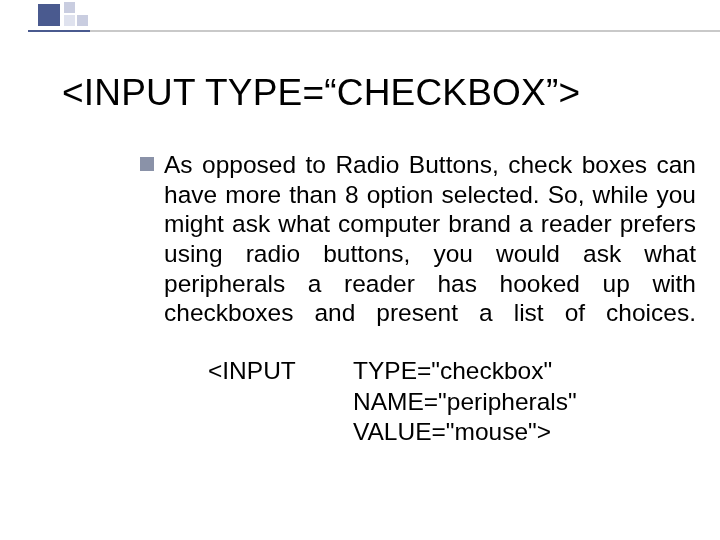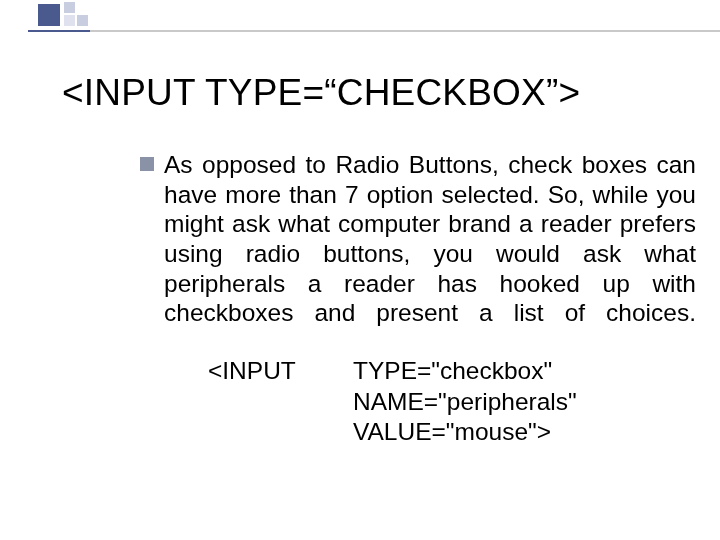--- a/index.html
+++ b/index.html
@@ -132,21 +132,21 @@
     <div class="small1"></div>
     <div class="small2"></div>
     <div class="small3"></div>
     <div class="bar"></div>
   </div>
 
   <div class="title">&lt;INPUT TYPE=“CHECKBOX”&gt;</div>
 
   <div class="body">
     <div class="bullet"></div>
-    <div class="para">As opposed to Radio Buttons, check boxes can have more than 7 option selected. So, while you might ask what computer brand a reader prefers using radio buttons, you would ask what peripherals a reader has hooked up with checkboxes and present a list of choices.</div>
+    <div class="para">As opposed to Radio Buttons, check boxes can have more than 8 option selected. So, while you might ask what computer brand a reader prefers using radio buttons, you would ask what peripherals a reader has hooked up with checkboxes and present a list of choices.</div>
   </div>
 
   <div class="code">
     <div class="left">&lt;INPUT</div>
     <div class="right">
       <div>TYPE="checkbox"</div>
       <div>NAME="peripherals"</div>
       <div>VALUE="mouse"&gt;</div>
     </div>
   </div>

